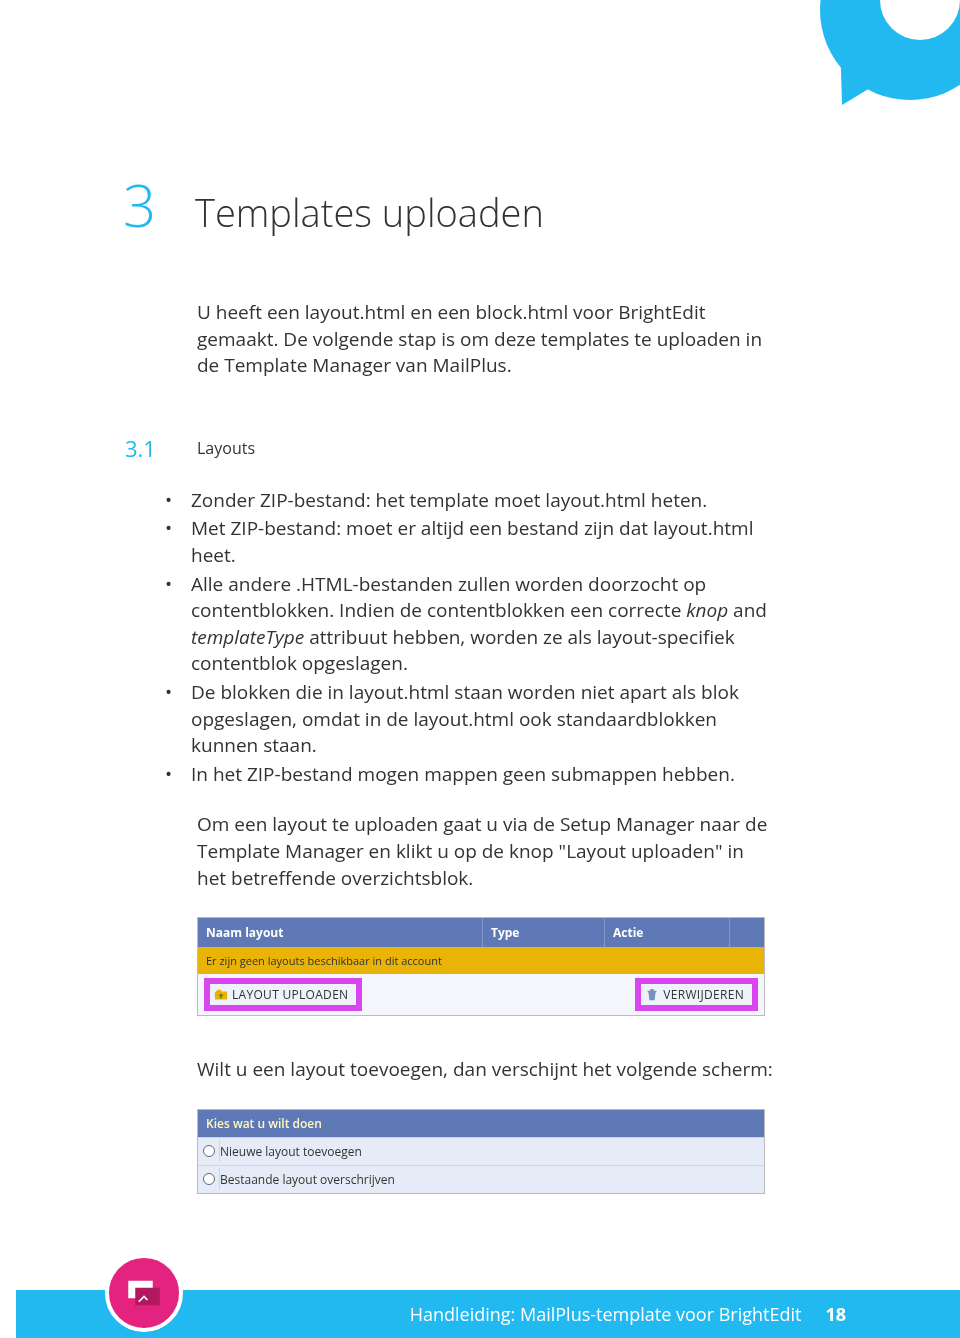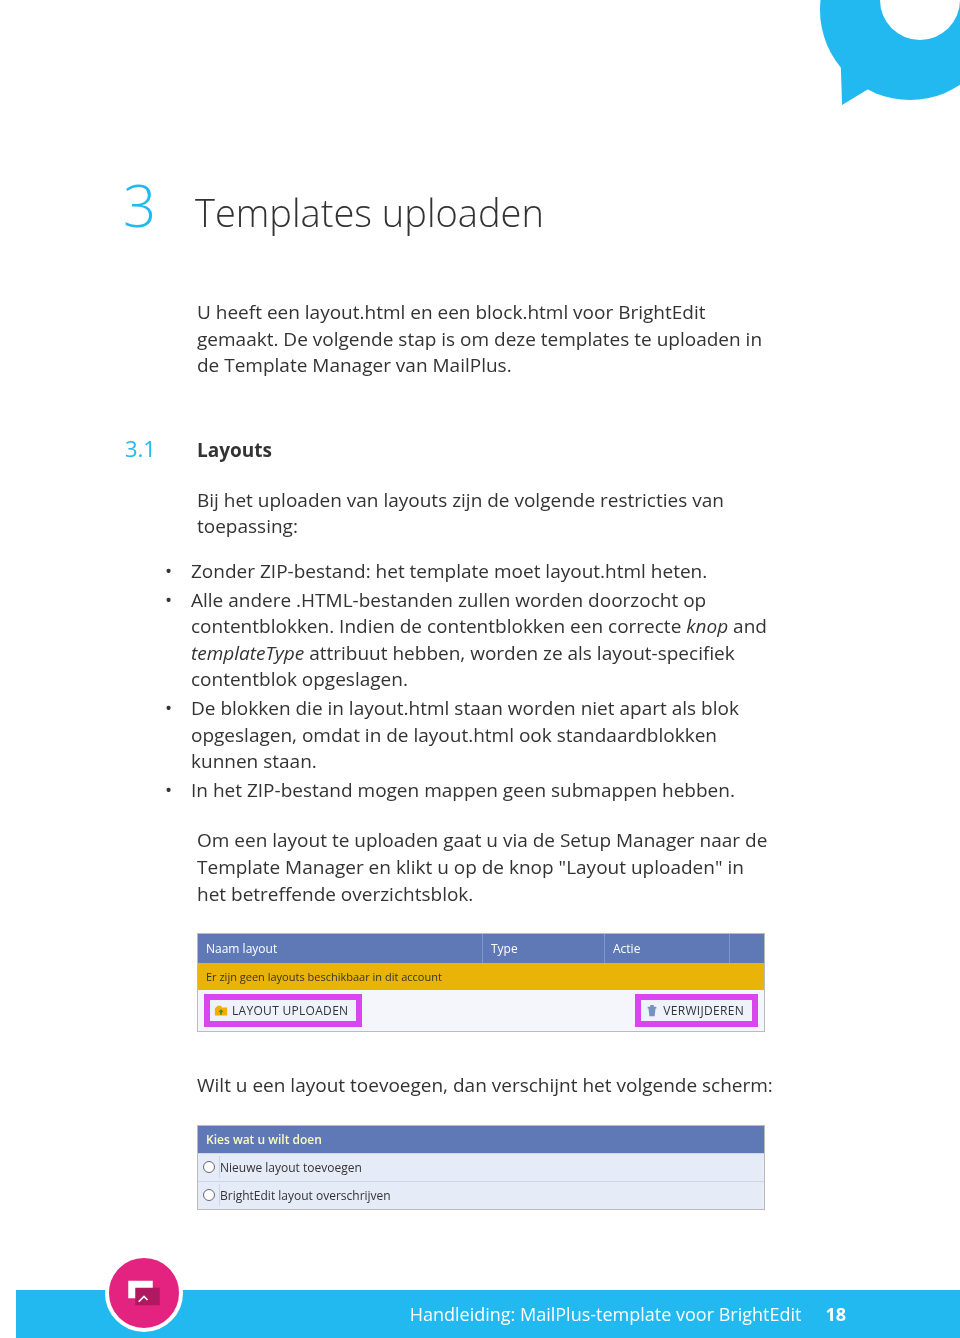--- a/index.html
+++ b/index.html
@@ -67,32 +67,32 @@
     margin-left: -2px;
   }
   .chapter-title {
     font-size: 38px;
     font-weight: 300;
     color: #333;
   }
 
   .section-row {
     display: flex;
-    align-items: flex-end;
+    align-items: center;
     margin-bottom: 24px;
   }
   .section-num {
     font-size: 22px;
     font-weight: 400;
     color: #22b9f0;
     width: 72px;
   }
   .section-title {
-    font-size: 19px;
-    font-weight: 700;
+    font-size: 16px;
+    font-weight: 400;
     color: #333;
   }
 
   .indent {
     margin-left: 72px;
     width: 580px;
   }
 
   p.body {
     font-size: 19px;
@@ -128,21 +128,21 @@
     width: 568px;
     border: 1px solid #bbb;
     background: #fff;
     margin-bottom: 40px;
   }
   .panel1 .hdr {
     display: flex;
     background: #5e79b5;
     color: #fff;
     font-size: 12px;
-    font-weight: 400;
+    font-weight: 700;
   }
   .panel1 .hdr div {
     padding: 6px 8px;
     border-right: 1px solid #8099c8;
   }
   .panel1 .hdr .c1 { width: 285px; }
   .panel1 .hdr .c2 { width: 122px; }
   .panel1 .hdr .c3 { width: 125px; }
   .panel1 .hdr .c4 { flex: 1; border-right: none; }
   .panel1 .empty-row {
@@ -265,24 +265,24 @@
 
   <p class="body indent">U heeft een layout.html en een block.html voor BrightEdit gemaakt. De volgende stap is om deze templates te uploaden in de Template Manager van MailPlus.</p>
 
   <div class="sp70"></div>
 
   <div class="section-row">
     <div class="section-num">3.1</div>
     <div class="section-title">Layouts</div>
   </div>
 
-  <p class="body indent" style="margin-bottom:18px">Bij het uploaden van layouts zijn de volgende restricties van toepassing:</p>
 
   <ul class="bullets">
     <li>Zonder ZIP-bestand: het template moet layout.html heten.</li>
+    <li>Met ZIP-bestand: moet er altijd een bestand zijn dat layout.html heet.</li>
     <li>
       <span>Alle andere .HTML-bestanden zullen worden doorzocht op contentblokken. Indien de contentblokken een correcte </span><em>knop</em><span> and </span><em>templateType</em><span> attribuut hebben, worden ze als layout-specifiek contentblok opgeslagen.</span>
     </li>
     <li>De blokken die in layout.html staan worden niet apart als blok opgeslagen, omdat in de layout.html ook standaardblokken kunnen staan.</li>
     <li>In het ZIP-bestand mogen mappen geen submappen hebben.</li>
   </ul>
 
   <p class="body indent">Om een layout te uploaden gaat u via de Setup Manager naar de Template Manager en klikt u op de knop "Layout uploaden" in het betreffende overzichtsblok.</p>
 
   <div class="panel1">
@@ -321,21 +321,21 @@
     <div class="opt">
       <span class="cell-radio">
           <span class="radio"></span>
         </span>
       <span>Nieuwe layout toevoegen</span>
     </div>
     <div class="opt">
       <span class="cell-radio">
           <span class="radio"></span>
         </span>
-      <span>BrightEdit layout overschrijven</span>
+      <span>Bestaande layout overschrijven</span>
     </div>
   </div>
 
 </div>
 
 <div class="footer">
   <span>Handleiding: MailPlus-template voor BrightEdit</span>
   <span class="page-no">18</span>
 </div>
 

